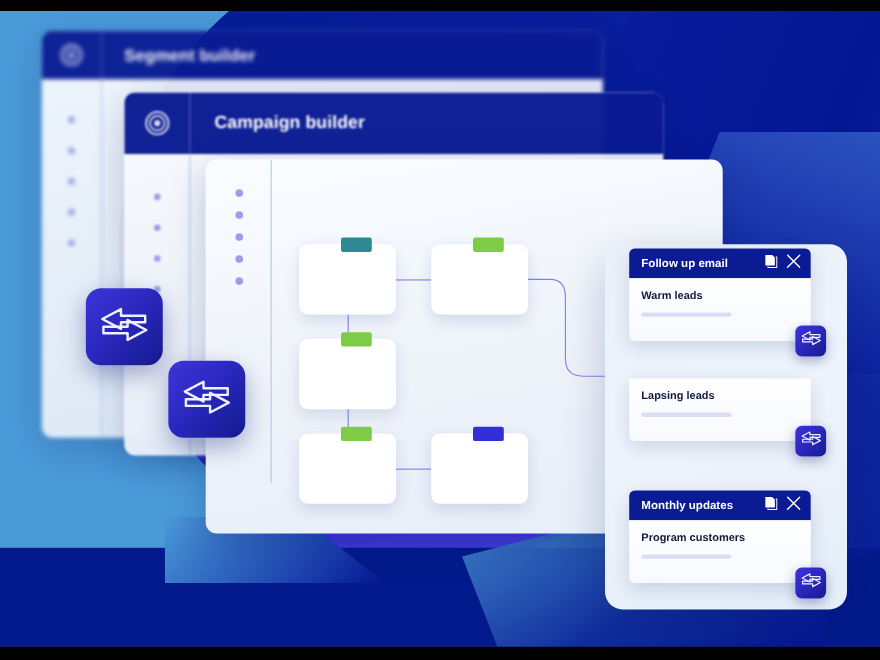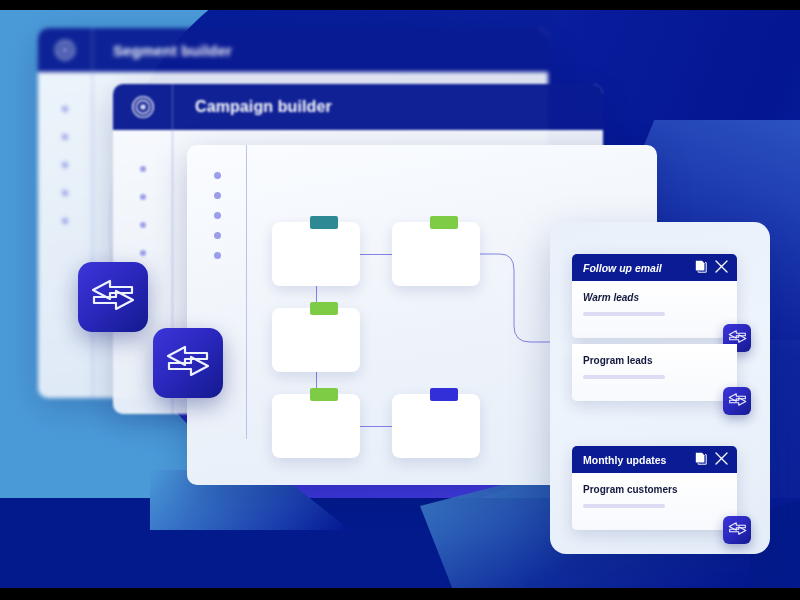--- a/index.html
+++ b/index.html
@@ -109,21 +109,21 @@
   
   #panel-segment { left: 38px; top: 28px; width: 510px; height: 370px; filter: blur(1.9px); opacity: .94; }
   #panel-segment .panel-head { height: 44px; }
   #panel-segment .icon-cell { width: 55px; }
   #panel-segment .title { font-size: 15px; padding-left: 20px; }
   #panel-segment .panel-body { height: 326px; }
   #panel-segment .panel-rail { width: 55px; }
 
   
   #panel-campaign { left: 113px; top: 84px; width: 490px; height: 330px; filter: blur(.85px); opacity: .97; }
-  #panel-campaign .panel-head { height: 46px; text-align: right; }
+  #panel-campaign .panel-head { height: 56px; text-align: right; }
   #panel-campaign .icon-cell { width: 60px; }
   #panel-campaign .title { font-size: 16px; padding-left: 22px; }
   #panel-campaign .panel-body { height: 284px; }
   #panel-campaign .panel-rail { width: 60px; }
 
   
   #panel-program { left: 187px; top: 145px; width: 470px; height: 340px; }
   #panel-program .panel-head { height: 46px; }
   #panel-program .icon-cell { width: 60px; }
   #panel-program .title { font-size: 17px; padding-left: 23px; }
@@ -219,21 +219,21 @@
   }
   .card-swap {
     position: absolute;
     right: -14px; bottom: -14px;
     width: 28px; height: 28px;
     border-radius: 6px;
     background: linear-gradient(135deg, #3d35d9 0%, #2a27bd 50%, #141b90 100%);
     display: flex; align-items: center; justify-content: center;
     box-shadow: 0 4px 11px rgba(10,20,110,.32);
   }
-  #card-0 { top: 32px; font-style: italic; }
+  #card-0 { top: 4px; }
   #card-1 { top: 122px; }
   #card-2 { top: 224px; }
 </style>
 </head>
 <body>
 
 <div id="stage">
 
   <div class="bg-sky"></div>
   <div class="bg-circle"></div>
@@ -377,21 +377,21 @@
               <path d="M20,4 L20,10 L42,10 L42,16 L20,16 L20,22 L3,13 Z" fill="none" stroke="#eef2ff" stroke-width="2.6" stroke-linejoin="round"></path>
               <path d="M26,14 L26,20 L4,20 L4,26 L26,26 L26,32 L43,23 Z" fill="none" stroke="#eef2ff" stroke-width="2.6" stroke-linejoin="round"></path>
             </svg>
           </span>
         </div>
       </div>
     </div>
 
     <div class="card" id="card-1">
       <div class="card-body">
-        <div class="card-label">Program leads</div>
+        <div class="card-label">Lapsing leads</div>
         <div class="card-bar"></div>
         <div class="card-swap">
           <span>
             <svg width="19" height="15" viewBox="0 0 46 36">
               <path d="M20,4 L20,10 L42,10 L42,16 L20,16 L20,22 L3,13 Z" fill="none" stroke="#eef2ff" stroke-width="2.6" stroke-linejoin="round"></path>
               <path d="M26,14 L26,20 L4,20 L4,26 L26,26 L26,32 L43,23 Z" fill="none" stroke="#eef2ff" stroke-width="2.6" stroke-linejoin="round"></path>
             </svg>
           </span>
         </div>
       </div>

